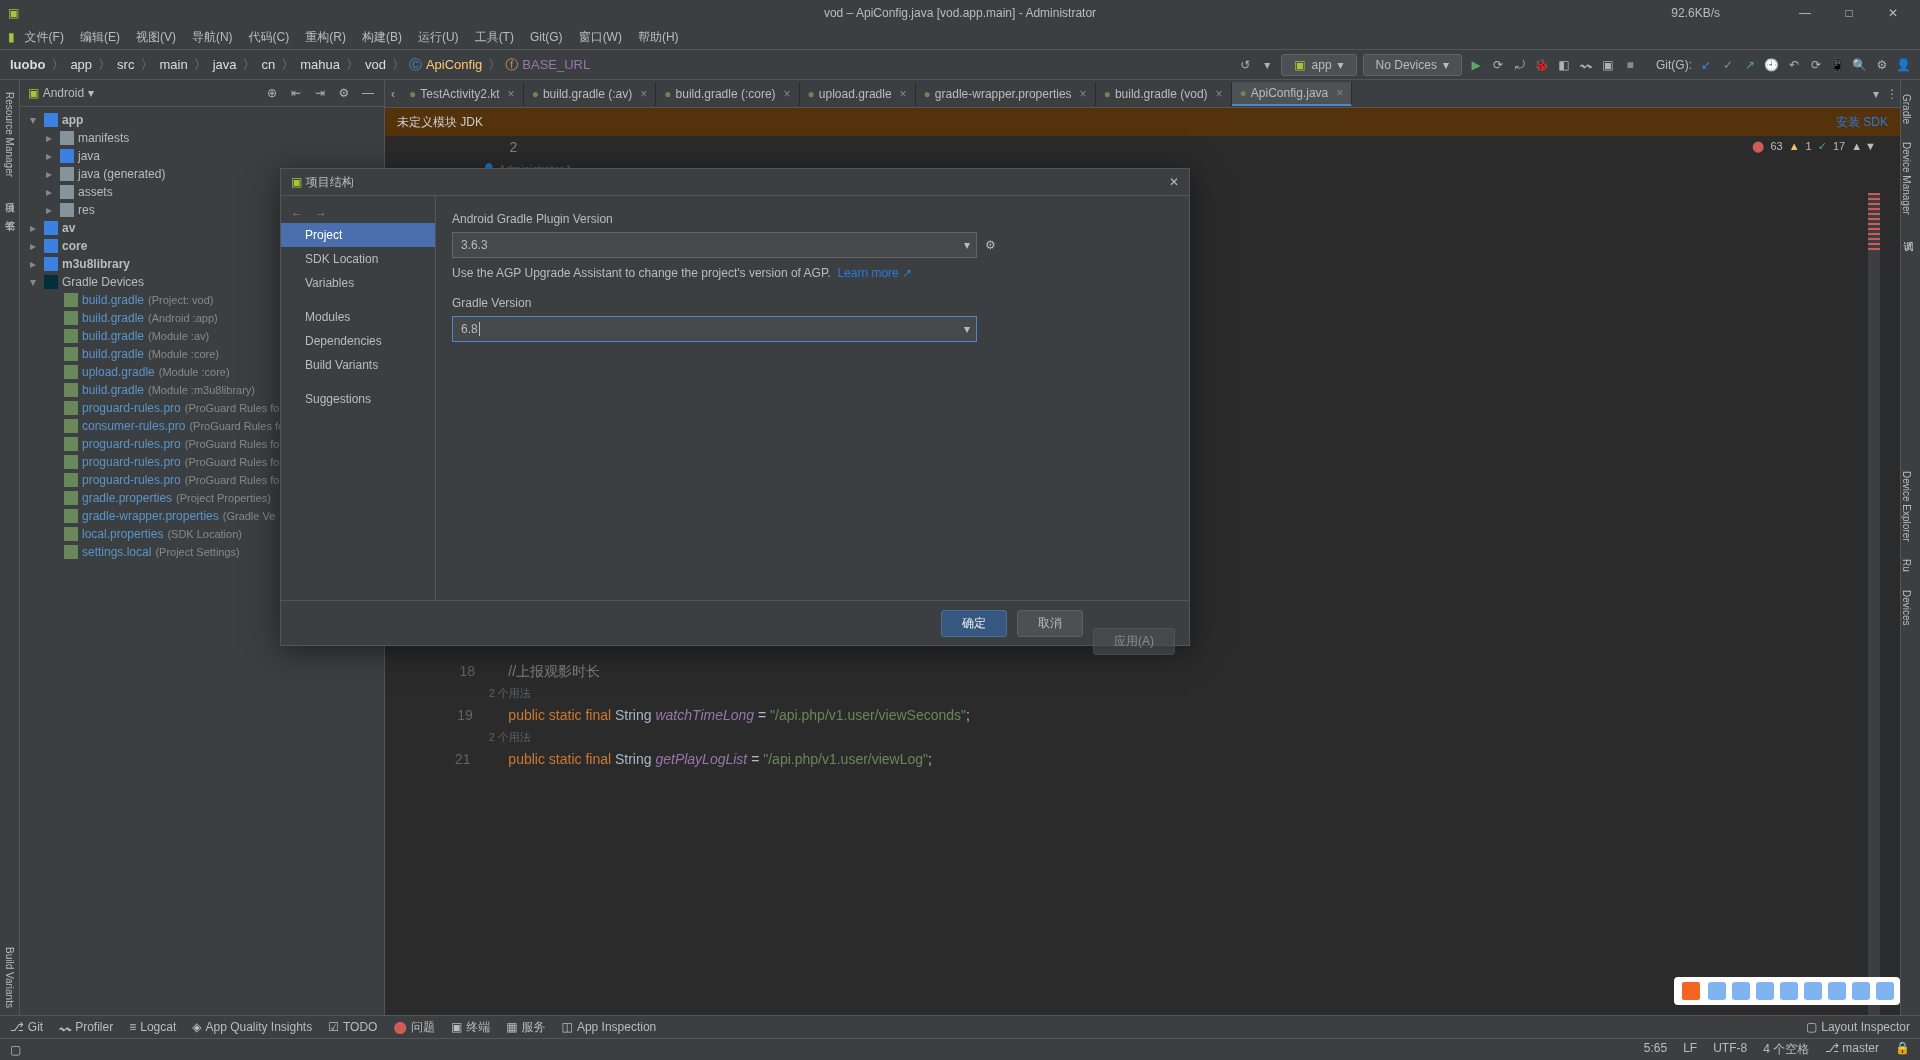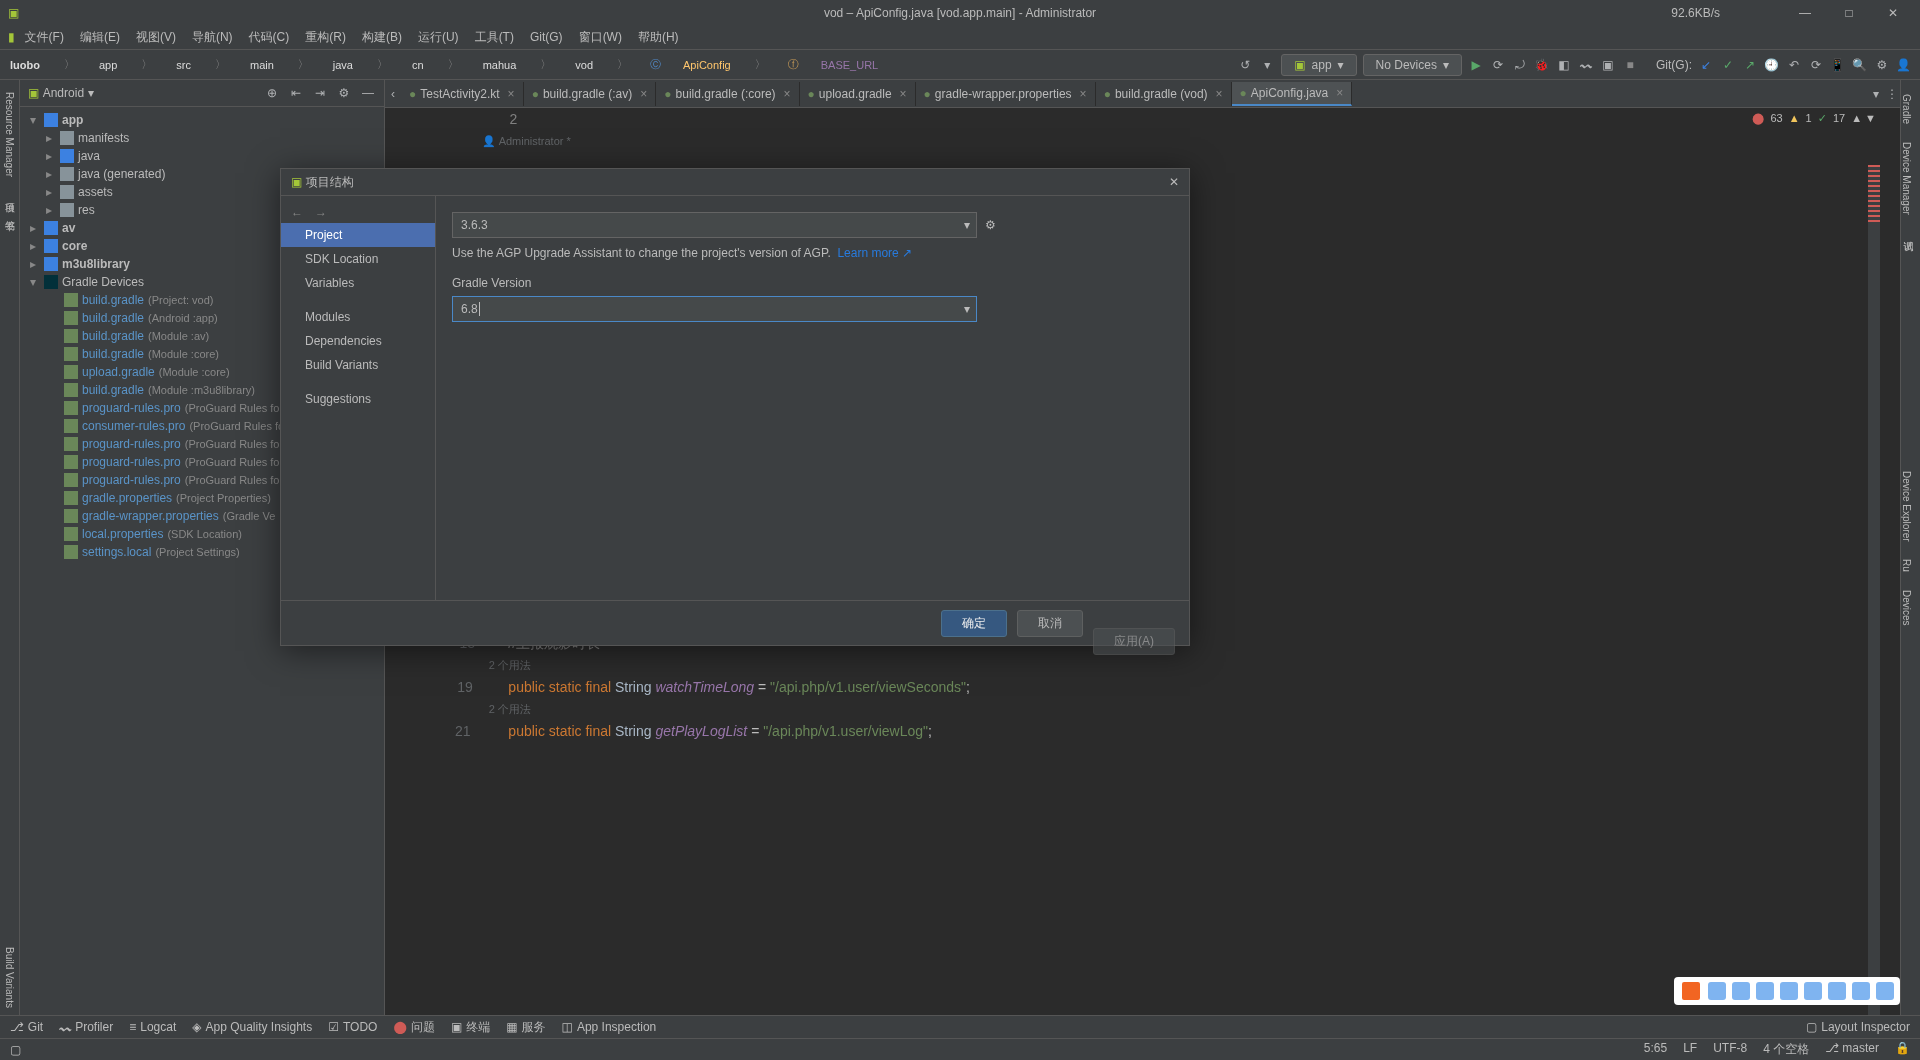--- a/index.html
+++ b/index.html
@@ -8,21 +8,21 @@
 .titlebar { height: 25px; background: #3c3f41; display: flex; align-items: center; padding: 0 8px; }
 .title-left { display: flex; align-items: center; gap: 8px; }
 .title-center { position: absolute; left: 50%; transform: translateX(-50%); font-size: 12px; }
 .title-right { margin-left: auto; display: flex; gap: 6px; }
 .win-btn { width: 38px; text-align: center; cursor: pointer; }
 
 .menubar { height: 25px; background: #3c3f41; display: flex; align-items: center; padding: 0 8px; gap: 4px; border-bottom: 1px solid #555; }
 .menu-item { padding: 2px 6px; }
 
 .toolbar { height: 30px; background: #3c3f41; display: flex; align-items: center; padding: 0 8px; border-bottom: 1px solid #555; }
-.breadcrumb { display: flex; align-items: center; gap: 20px; font-size: 11px; }
+.breadcrumb { display: flex; align-items: center; gap: 2px; font-size: 13px; }
 .bc-item { color: #ddd; padding: 2px; }
 .bc-arrow { color: #888; margin: 0 2px; }
 .bc-item.const { color: #9876AA; }
 .toolbar-right { margin-left: auto; display: flex; align-items: center; gap: 6px; }
 .run-config { background: #4c5052; padding: 3px 12px; border-radius: 3px; display: flex; align-items: center; gap: 6px; border: 1px solid #646464; }
 .icon-btn { width: 16px; height: 16px; display: inline-flex; align-items: center; justify-content: center; color: #afb1b3; }
 
 .main { display: flex; height: calc(1060px - 110px); }
 .left-gutter { width: 20px; background: #3c3f41; border-right: 1px solid #555; display: flex; flex-direction: column; align-items: center; padding-top: 8px; gap: 10px; }
 .vtext { writing-mode: vertical-rl; font-size: 10px; color: #bbb; padding: 4px 0; }
@@ -381,20 +381,24 @@
           </div>
           <div class="tab active">
             <span style="color:#6a8759">●</span>
             <span>ApiConfig.java</span>
             <span class="x">×</span>
           </div>
         </div>
       <span style="margin-left:auto" class="icon-btn">▾</span>
       <span class="icon-btn">⋮</span>
     </div>
+    <div class="banner">
+      <span>未定义模块 JDK</span>
+      <span class="banner-action">安装 SDK</span>
+    </div>
     <div class="code">
       <div class="problems">
         <span style="color:#cf5b56">⬤ </span>
           <span>63</span>
         <span style="color:#f2c55c">▲ </span>
           <span>1</span>
         <span style="color:#59a869">✓ </span>
           <span>17</span>
         <span>▲ ▼</span>
       </div>
@@ -454,20 +458,21 @@
         <div class="nav-item">SDK Location</div>
         <div class="nav-item">Variables</div>
         <div class="nav-spacer"></div>
         <div class="nav-item">Modules</div>
         <div class="nav-item">Dependencies</div>
         <div class="nav-item">Build Variants</div>
         <div class="nav-spacer"></div>
         <div class="nav-item">Suggestions</div>
       </div>
       <div class="dialog-content">
+        <div class="field-label">Android Gradle Plugin Version</div>
         <div style="display:flex;align-items:center">
           <div class="combo">
             <span>3.6.3</span>
               <span class="caret">▾</span>
           </div>
           <span class="gear">⚙</span>
         </div>
         <div class="help-text">
           <span>Use the AGP Upgrade Assistant to change the project's version of AGP.</span>
           &nbsp;<span class="learn-link">Learn more ↗</span>

